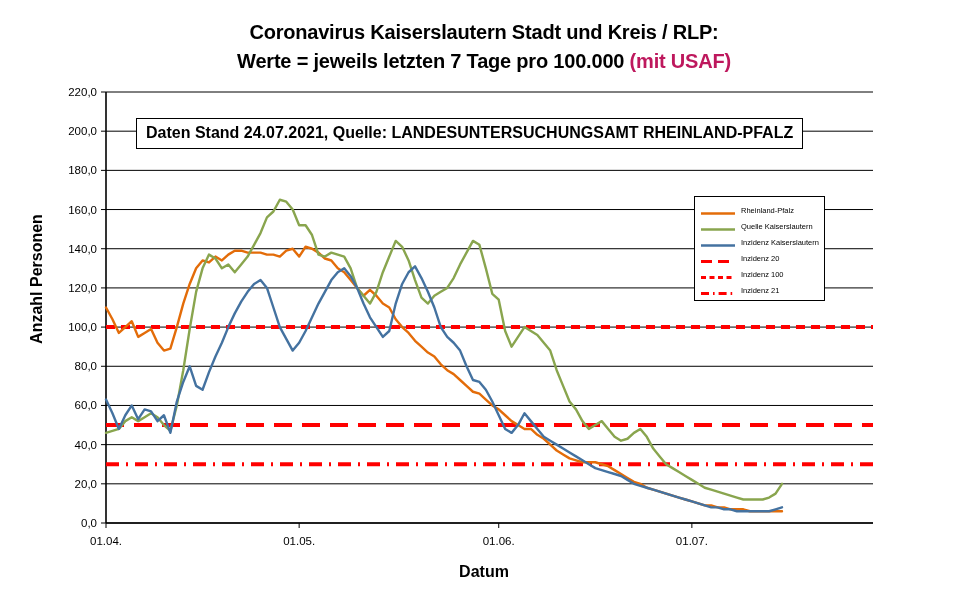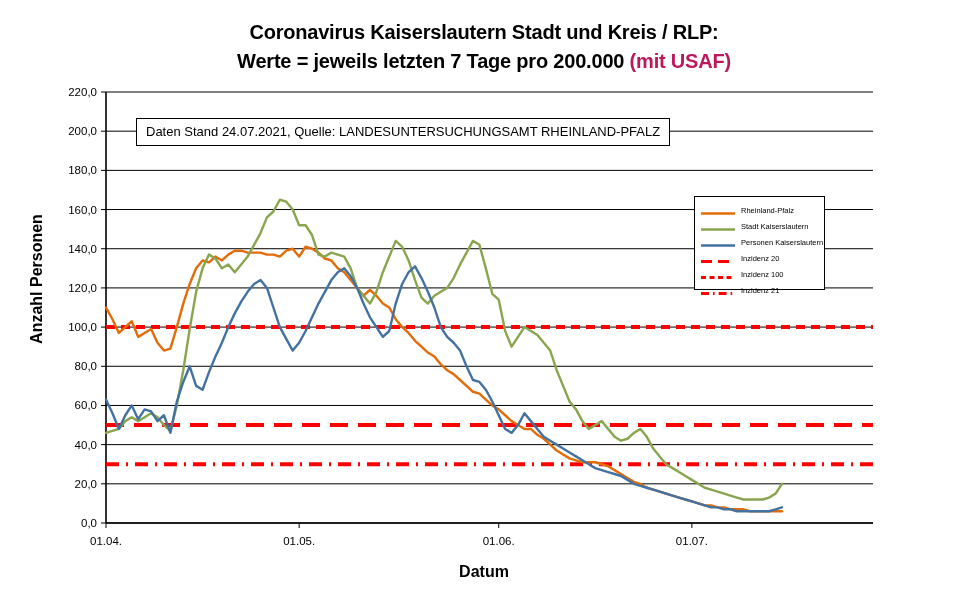--- a/index.html
+++ b/index.html
@@ -36,48 +36,49 @@
   svg.plot{position:absolute;left:0;top:0;}
 
   .tick-label{font-size:11.5px;fill:#000;font-family:"Liberation Sans",sans-serif;}
   .xtick-label{font-size:11.5px;fill:#000;font-family:"Liberation Sans",sans-serif;}
 
   .note-box{
     position:absolute;
     left:136px;top:118px;
     border:1px solid #000;background:#fff;
     padding:5px 9px 6px 9px;
-    font-size:13px;color:#000;
+    font-size:16px;color:#000;
     white-space:nowrap;
+    font-weight:bold;
   }
 
   .legend-box{
     position:absolute;
     left:694px;top:196px;
-    width:131px;height:94px;
+    width:131px;height:105px;
     border:1px solid #000;background:#fff;
     box-sizing:border-box;
     padding:5px 0 0 0;
   }
   .legend-row{
     display:flex;align-items:center;
     height:16px;
     padding-left:5px;
   }
   .legend-swatch{width:36px;height:11px;flex:0 0 36px;margin-right:5px;}
   .legend-label{font-size:7.5px;color:#000;white-space:nowrap;}
 </style>
 </head>
 <body>
 
 <div id="chart-root">
 
   <div class="chart-title">
     <div>Coronavirus Kaiserslautern Stadt und Kreis / RLP:</div>
-    <div><span>Werte = jeweils letzten 7 Tage pro 200.000 </span><span class="accent">(mit USAF)</span></div>
+    <div><span>Werte = jeweils letzten 7 Tage pro 100.000 </span><span class="accent">(mit USAF)</span></div>
   </div>
 
   <div class="y-axis-title">Anzahl Personen</div>
   <div class="x-axis-title">Datum</div>
 
   <svg class="plot" id="plot-svg" width="968" height="604">
       <line x1="106" y1="523" x2="873" y2="523" stroke="#000000" stroke-width="1"></line>
       <line x1="101" y1="523" x2="106" y2="523" stroke="#000000" stroke-width="1"></line>
       <text x="97" y="527" text-anchor="end" class="tick-label">0,0</text>
       <line x1="106" y1="483.8181818181818" x2="873" y2="483.8181818181818" stroke="#000000" stroke-width="1"></line>
@@ -137,27 +138,27 @@
       <div class="legend-row">
         <div class="legend-swatch"><svg width="36" height="11">
             <line x1="1" y1="5.5" x2="35" y2="5.5" stroke="#E36C09" stroke-width="2.6" stroke-dasharray=""></line>
           </svg></div>
         <div class="legend-label">Rheinland-Pfalz</div>
       </div>
       <div class="legend-row">
         <div class="legend-swatch"><svg width="36" height="11">
             <line x1="1" y1="5.5" x2="35" y2="5.5" stroke="#89A54E" stroke-width="2.6" stroke-dasharray=""></line>
           </svg></div>
-        <div class="legend-label">Stadt Kaiserslautern</div>
+        <div class="legend-label">Quelle Kaiserslautern</div>
       </div>
       <div class="legend-row">
         <div class="legend-swatch"><svg width="36" height="11">
             <line x1="1" y1="5.5" x2="35" y2="5.5" stroke="#4472A0" stroke-width="2.6" stroke-dasharray=""></line>
           </svg></div>
-        <div class="legend-label">Personen Kaiserslautern</div>
+        <div class="legend-label">Inzidenz Kaiserslautern</div>
       </div>
       <div class="legend-row">
         <div class="legend-swatch"><svg width="36" height="11">
             <line x1="1" y1="5.5" x2="35" y2="5.5" stroke="#FF0000" stroke-width="3.2" stroke-dasharray="11,6"></line>
           </svg></div>
         <div class="legend-label">Inzidenz 20</div>
       </div>
       <div class="legend-row">
         <div class="legend-swatch"><svg width="36" height="11">
             <line x1="1" y1="5.5" x2="35" y2="5.5" stroke="#FF0000" stroke-width="3.2" stroke-dasharray="5,3.5"></line>

